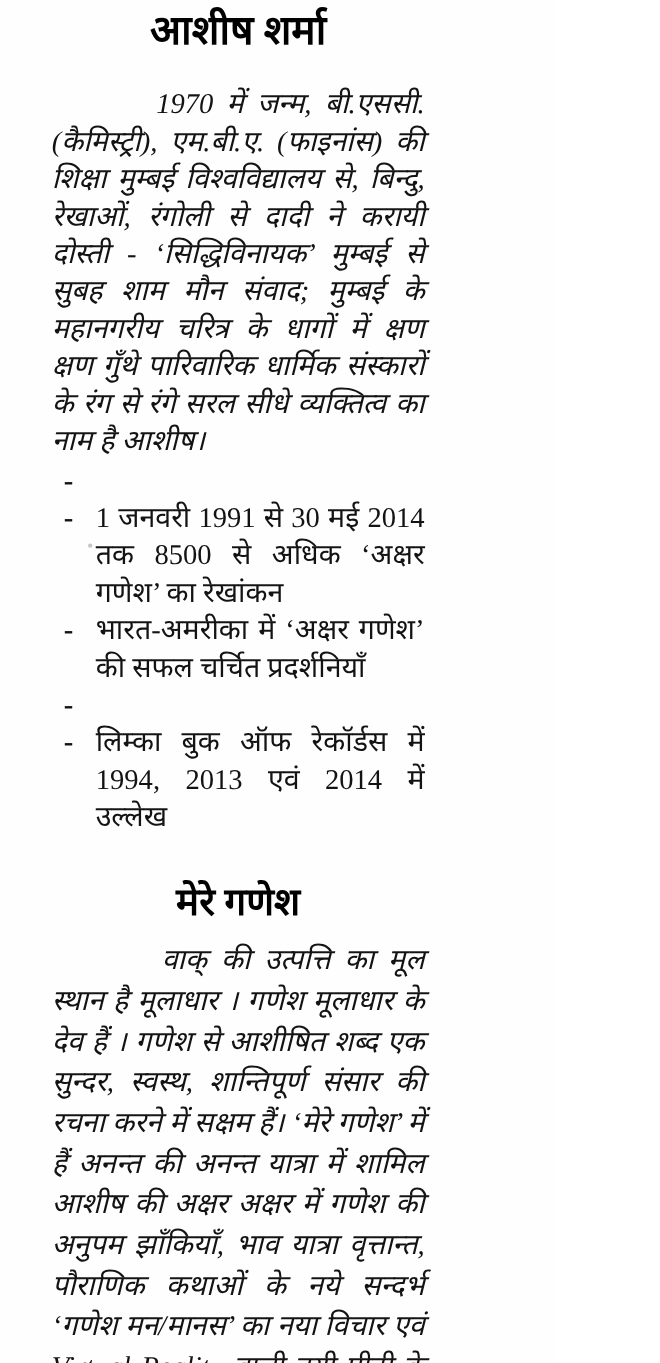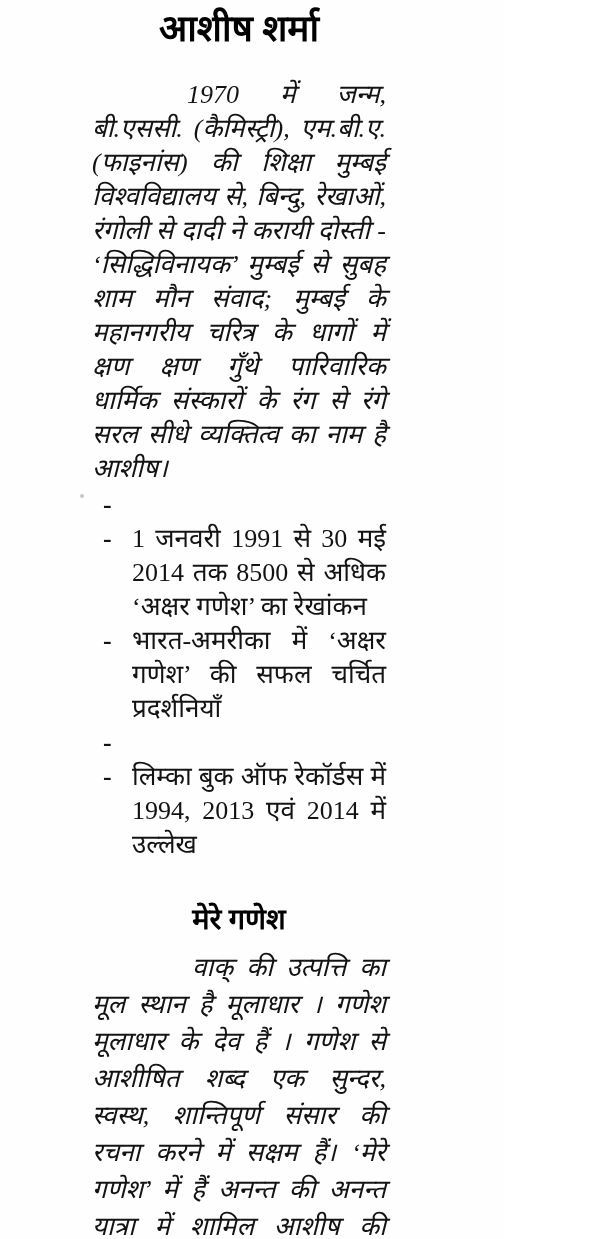--- a/index.html
+++ b/index.html
@@ -8,36 +8,36 @@
     background: #ffffff;
   }
   .page {
     position: relative;
     width: 504px;
     height: 1239px;
     background: #fefefe;
     color: #131313;
     font-family: "Liberation Serif", "DejaVu Serif", serif;
     box-sizing: border-box;
-    padding: 6px 118px 10px 92px;
+    padding: 6px 118px 10px 47px;
     overflow: hidden;
   }
   .section-title {
     text-align: center;
     font-weight: 700;
     color: #000;
     margin: 0;
   }
   .title-main {
     font-size: 37px;
     line-height: 1.25;
     margin-bottom: 26px;
   }
   .title-sub {
-    font-size: 29px;
+    font-size: 35px;
     line-height: 1.2;
     margin-top: 40px;
     margin-bottom: 12px;
   }
   .para {
     font-size: 26px;
     line-height: 34px;
     text-align: justify;
     margin: 0;
     font-style: italic;

